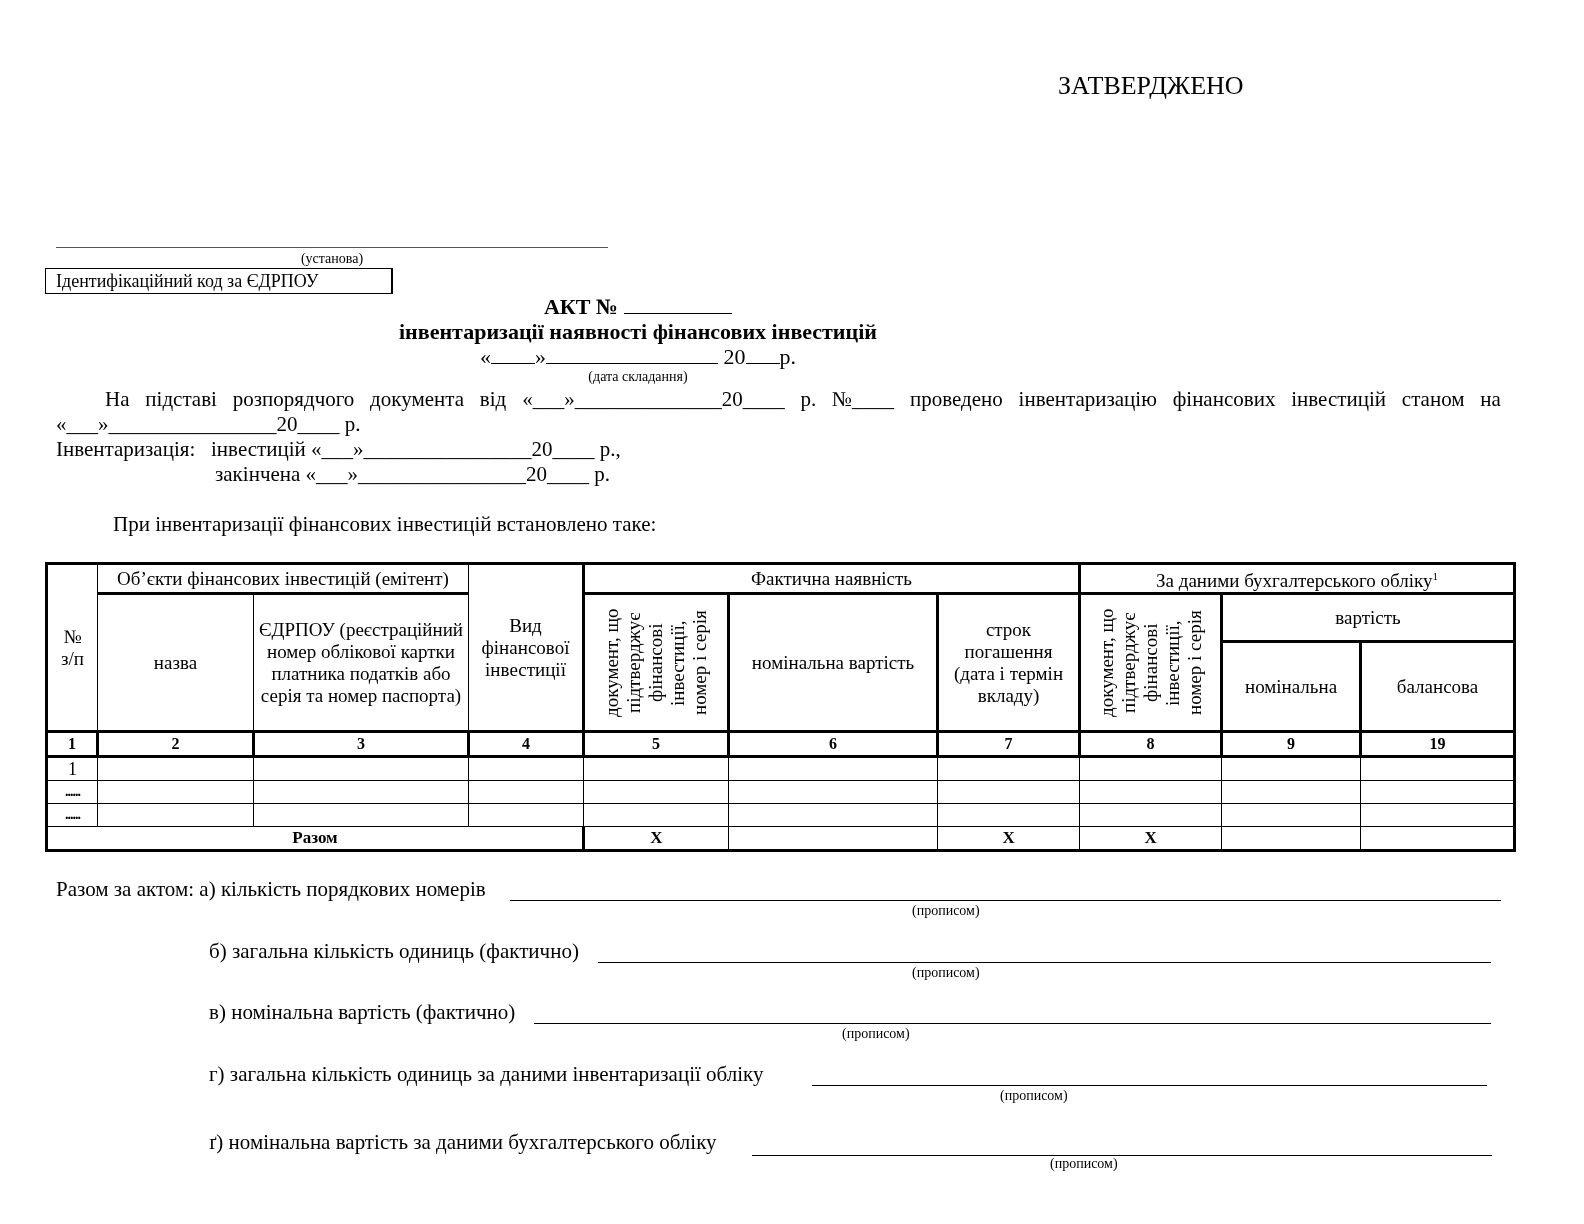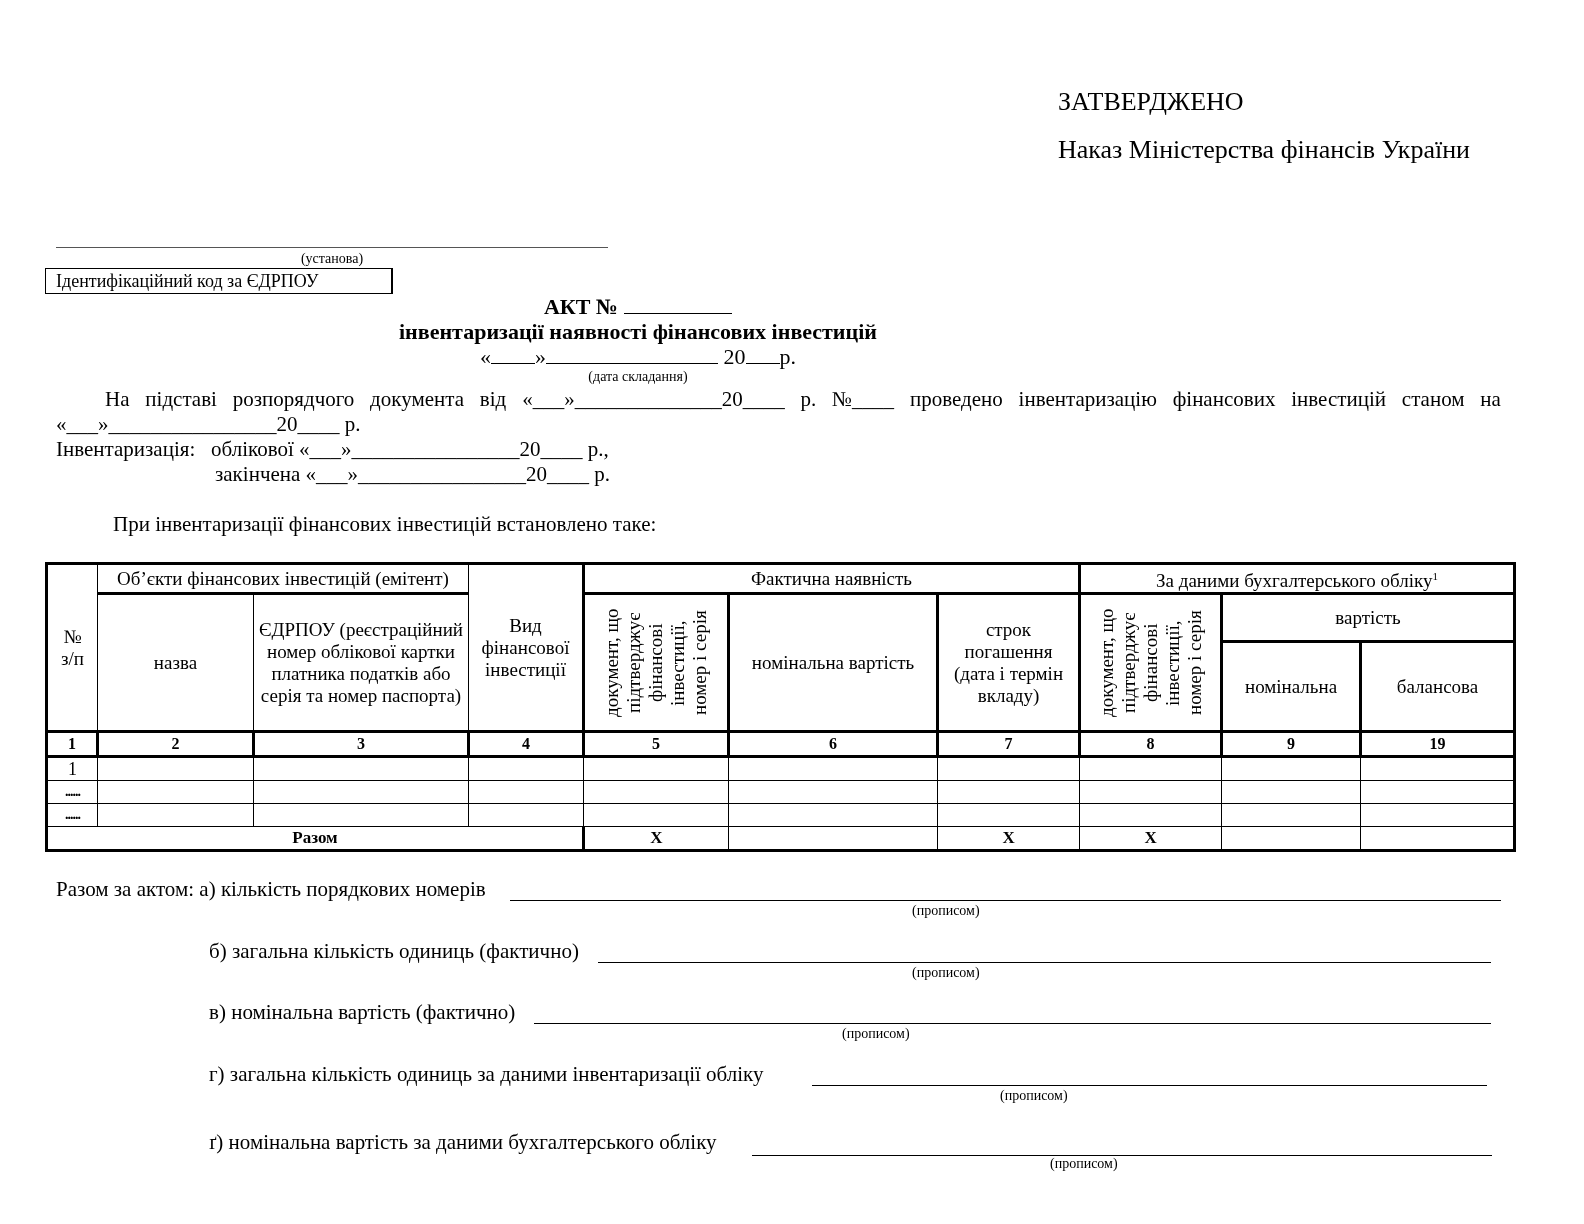--- a/index.html
+++ b/index.html
@@ -4,21 +4,21 @@
 <style>
   html, body { margin: 0; padding: 0; background: #ffffff; }
   body {
     width: 1584px; height: 1224px; position: relative; overflow: hidden;
     font-family: "Liberation Serif", "DejaVu Serif", serif; color: #000;
   }
   .abs { position: absolute; }
 
   
   .approved { left: 1058px; top: 70px; font-size: 26px; line-height: 32px; }
-  .approved div { white-space: nowrap; margin-top: 16px; }
+  .approved div { white-space: nowrap; }
   .approved .l3 { margin-left: -4px; }
 
   
   .inst-line { left: 56px; top: 247px; width: 552px; border-bottom: 1px solid #555; height: 0; }
   .inst-cap { left: 56px; top: 251px; width: 552px; text-align: center; font-size: 14px; }
 
   
   .edrpou { left: 45px; top: 268px; height: 24px; display: flex; border: 1px solid #000; flex-direction: column; }
   .edrpou .lbl { width: 346px; font-size: 18px; line-height: 24px; padding-left: 10px; border-right: 1px solid #000; box-sizing: border-box; }
   .edrpou .cell { width: 28px; border-left: 1px solid #000; height: 24px; }
@@ -61,21 +61,20 @@
   
   .sum { font-size: 21px; white-space: nowrap; }
   .sum-line { border-bottom: 1px solid #000; height: 0; }
   .cap { font-size: 14px; }
 </style>
 </head>
 <body>
 
 <div class="abs approved">
   <div>ЗАТВЕРДЖЕНО</div>
-  <div>Наказ Міністерства фінансів України</div>
 </div>
 
 <div class="abs inst-line"></div>
 <div class="abs inst-cap">(установа)</div>
 
 <div class="abs edrpou">
   <div class="lbl">Ідентифікаційний код за ЄДРПОУ</div>
   <div class="cell"></div>
   <div class="cell"></div>
   <div class="cell"></div>
@@ -107,21 +106,21 @@
   <span>№____</span>
   <span>проведено</span>
   <span>інвентаризацію</span>
   <span>фінансових</span>
   <span>інвестицій</span>
   <span>станом</span>
   <span>на</span>
 </div>
 <div class="abs para p2">«___»________________20____ р.</div>
 <div class="abs para p3">
-  <span>Інвентаризація:</span>&nbsp;&nbsp;&nbsp;<span>облікової «___»________________20____ р.,</span>
+  <span>Інвентаризація:</span>&nbsp;&nbsp;&nbsp;<span>інвестицій «___»________________20____ р.,</span>
 </div>
 <div class="abs para p4">закінчена «___»________________20____ р.</div>
 <div class="abs para p5">При інвентаризації фінансових інвестицій встановлено таке:</div>
 
 <table class="inv">
   <colgroup>
     <col style="width:51px">
       <col style="width:156px">
       <col style="width:215px">
       <col style="width:115px">

